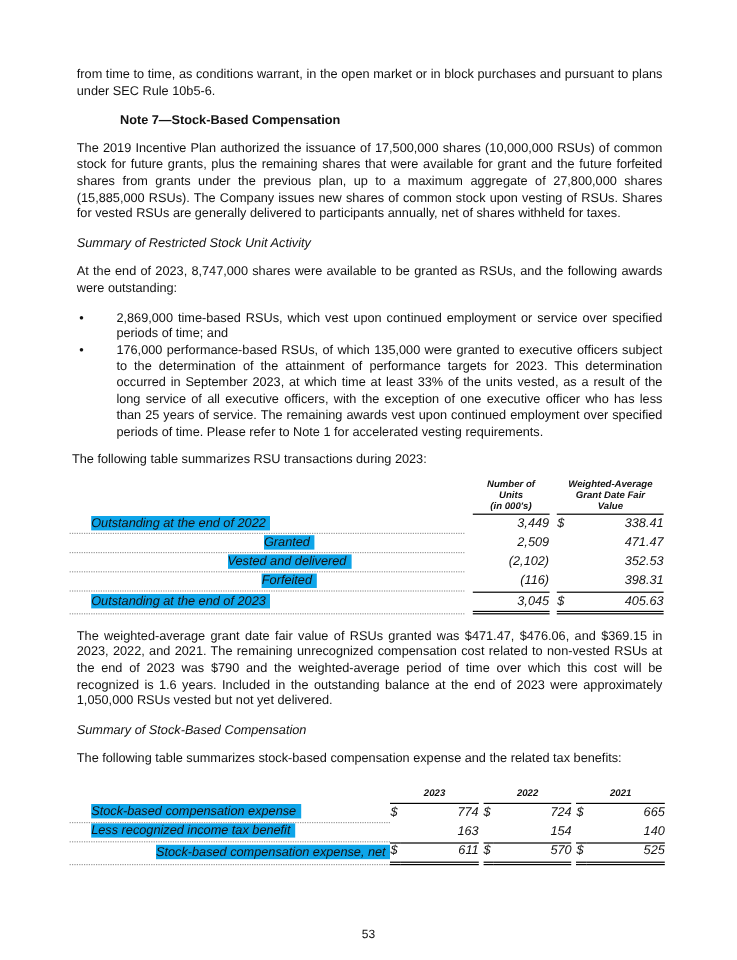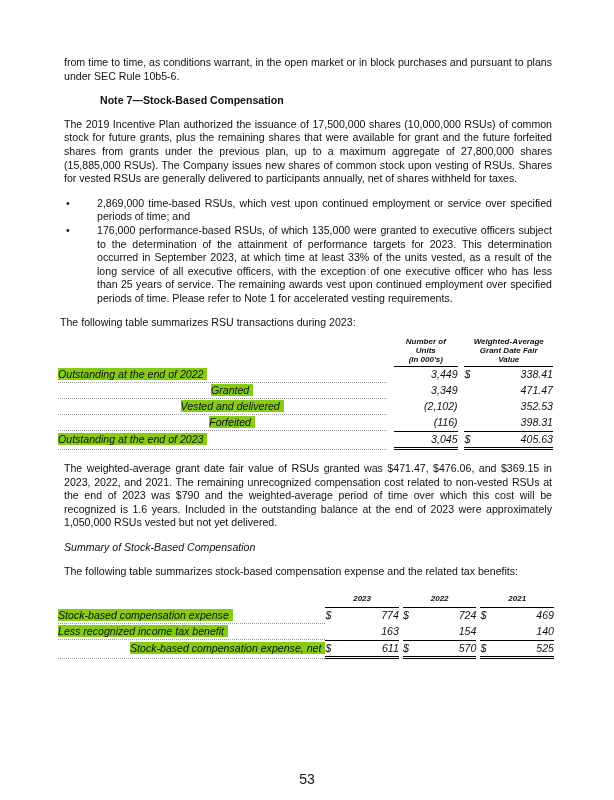--- a/index.html
+++ b/index.html
@@ -14,45 +14,47 @@
   ul.bullets li { position: relative; padding-left: 33px; text-align: justify; }
   ul.bullets li .dot { position: absolute; left: 2px; top: 0; }
   .intro2 { margin-left: -4px; margin-bottom: 8px; }
 
   
   table { border-collapse: separate; border-spacing: 0; font-size: 10.6px; font-style: italic; }
   .rsu { margin-left: -6px; width: 495px; }
   .rsu th { font-size: 8px; line-height: 9px; font-weight: bold; vertical-align: bottom; text-align: center; padding: 0 0 2px 0; }
   .rsu td { padding: 0; height: 15px; }
   .lbl { white-space: nowrap; overflow: hidden; }
-  .lbl .t { background: #84cc16; padding-right: 4px; }
+  .lbl .t { background: #0ea5e9; padding-right: 4px; margin-left: 18px; }
   .dots { border-bottom: 1px dotted #999; }
   .rule-top th.h { border-bottom: 1.5px solid #000; }
   .num { text-align: right; }
   .sum td.u { border-top: 1px solid #000; border-bottom: 3px double #000; }
   .ind { padding-left: 19px !important; text-align: center; }
   .ind2 { padding-left: 19px !important; text-align: right; }
 
   
   .sbc { margin-left: -6px; width: 496px; }
   .sbc th { font-size: 8px; font-weight: bold; padding: 0 0 1px 0; border-bottom: 1.5px solid #000; }
   .sbc td { padding: 0; height: 15px; }
   .sbc .net td.u { border-top: 1px solid #000; border-bottom: 3px double #000; }
   .gap { width: 4px; }
-  .pagenum { position: absolute; left: 0; width: 614px; top: 773px; text-align: center; font-size: 14px; }
+  .pagenum { position: absolute; left: 0; width: 614px; top: 773px; text-align: center; font-size: 10px; }
 </style>
 </head>
 <body>
 
 <div class="page">
   <p class="para">from time to time, as conditions warrant, in the open market or in block purchases and pursuant to plans under SEC Rule 10b5-6.</p>
 
   <p class="heading">Note 7—Stock-Based Compensation</p>
   <p class="para">The 2019 Incentive Plan authorized the issuance of 17,500,000 shares (10,000,000 RSUs) of common stock for future grants, plus the remaining shares that were available for grant and the future forfeited shares from grants under the previous plan, up to a maximum aggregate of 27,800,000 shares (15,885,000 RSUs). The Company issues new shares of common stock upon vesting of RSUs. Shares for vested RSUs are generally delivered to participants annually, net of shares withheld for taxes.</p>
 
+  <p class="subhead">Summary of Restricted Stock Unit Activity</p>
+  <p class="para">At the end of 2023, 8,747,000 shares were available to be granted as RSUs, and the following awards were outstanding:</p>
 
   <ul class="bullets">
     <li><span class="dot">•</span><span>2,869,000 time-based RSUs, which vest upon continued employment or service over specified periods of time; and</span></li>
     <li><span class="dot">•</span><span>176,000 performance-based RSUs, of which 135,000 were granted to executive officers subject to the determination of the attainment of performance targets for 2023. This determination occurred in September 2023, at which time at least 33% of the units vested, as a result of the long service of all executive officers, with the exception of one executive officer who has less than 25 years of service. The remaining awards vest upon continued employment over specified periods of time. Please refer to Note 1 for accelerated vesting requirements.</span></li>
   </ul>
 
   <p class="intro2">The following table summarizes RSU transactions during 2023:</p>
 
   <table class="rsu">
     <colgroup>
@@ -77,21 +79,21 @@
         <td class="lbl dots"><span class="t">Outstanding at the end of 2022</span></td>
           <td></td>
         <td class="num">3,449</td>
           <td></td>
         <td>$</td>
         <td class="num">338.41</td>
       </tr>
       <tr>
         <td class="lbl dots ind"><span class="t">Granted</span></td>
           <td></td>
-        <td class="num">3,349</td>
+        <td class="num">2,509</td>
           <td></td>
         <td></td>
         <td class="num">471.47</td>
       </tr>
       <tr>
         <td class="lbl dots ind"><span class="t">Vested and delivered</span></td>
           <td></td>
         <td class="num">(2,102)</td>
           <td></td>
         <td></td>
@@ -146,21 +148,21 @@
     <tbody>
       <tr>
         <td class="lbl dots"><span class="t">Stock-based compensation expense</span></td>
         <td>$</td>
           <td class="num">774</td>
           <td></td>
         <td>$</td>
           <td class="num">724</td>
           <td></td>
         <td>$</td>
-          <td class="num">469</td>
+          <td class="num">665</td>
       </tr>
       <tr>
         <td class="lbl dots"><span class="t">Less recognized income tax benefit</span></td>
         <td></td>
           <td class="num">163</td>
           <td></td>
         <td></td>
           <td class="num">154</td>
           <td></td>
         <td></td>

